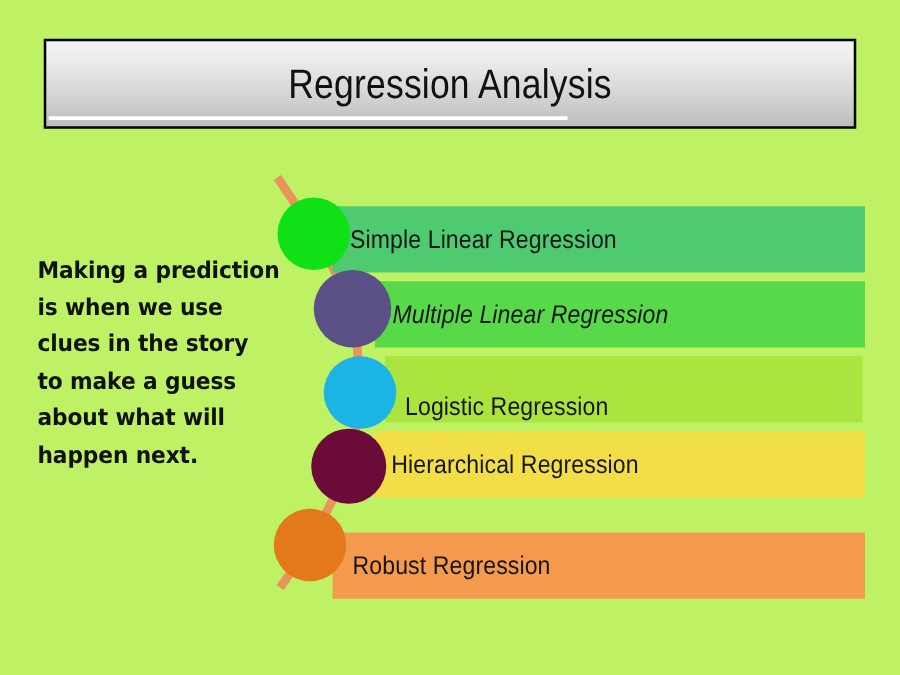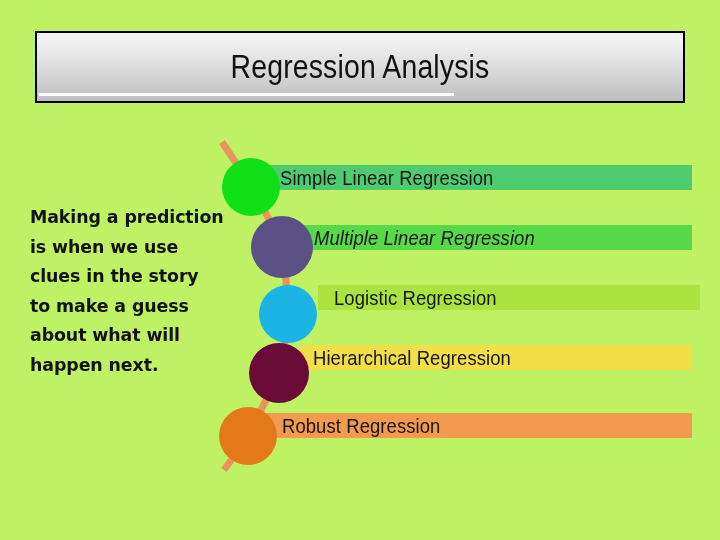--- a/index.html
+++ b/index.html
@@ -93,21 +93,21 @@
     left: 0;
     top: 0;
     width: 720px;
     height: 540px;
     pointer-events: none;
   }
 
   
   .bar {
     position: absolute;
-    height: 25px;
+    height: 53px;
     display: flex;
     align-items: center;
     box-sizing: border-box;
   }
   .bar-label {
     font-family: "Liberation Sans", sans-serif;
     font-size: 20.5px;
     font-weight: 400;
     color: #151515;
     white-space: nowrap;
@@ -143,27 +143,27 @@
     <polyline id="connector-path" fill="none" stroke-linecap="butt" stroke-linejoin="miter" points="222,142 254,190 283,247 289,314 280,373 245,441 224,470" stroke="#e8945a" stroke-width="7"></polyline>
   </svg>
 
   <div id="bars-layer">
       <div class="bar" style="left: 266px; top: 165px; width: 426px; background: rgb(78, 203, 113);">
         <span class="bar-label" style="margin-left: 14px;">Simple Linear Regression</span>
       </div>
       <div class="bar" style="left: 300px; top: 225px; width: 392px; background: rgb(87, 217, 74); font-style: italic;">
         <span class="bar-label" style="margin-left: 14px;">Multiple Linear Regression</span>
       </div>
-      <div class="bar" style="left: 318px; top: 285px; width: 382px; background: rgb(171, 227, 63);">
+      <div class="bar" style="left: 308px; top: 285px; width: 382px; background: rgb(171, 227, 63); align-items: flex-end;">
         <span class="bar-label" style="margin-left: 16px;">Logistic Regression</span>
       </div>
       <div class="bar" style="left: 300px; top: 345px; width: 392px; background: rgb(242, 223, 71); text-align: right;">
         <span class="bar-label" style="margin-left: 13px;">Hierarchical Regression</span>
       </div>
-      <div class="bar" style="left: 266px; top: 413px; width: 426px; background: rgb(244, 154, 78);">
+      <div class="bar" style="left: 266px; top: 426px; width: 426px; background: rgb(244, 154, 78);">
         <span class="bar-label" style="margin-left: 16px;">Robust Regression</span>
       </div>
     </div>
 
   <div id="circles-layer">
       <div class="node-circle" style="left: 222px; top: 158px; width: 58px; height: 58px; background: rgb(16, 224, 22);"></div>
       <div class="node-circle" style="left: 251px; top: 216px; width: 62px; height: 62px; background: rgb(91, 81, 134);"></div>
       <div class="node-circle" style="left: 259px; top: 285px; width: 58px; height: 58px; background: rgb(28, 180, 228);"></div>
       <div class="node-circle" style="left: 249px; top: 343px; width: 60px; height: 60px; background: rgb(107, 11, 56);"></div>
       <div class="node-circle" style="left: 219px; top: 407px; width: 58px; height: 58px; background: rgb(227, 121, 26);"></div>

